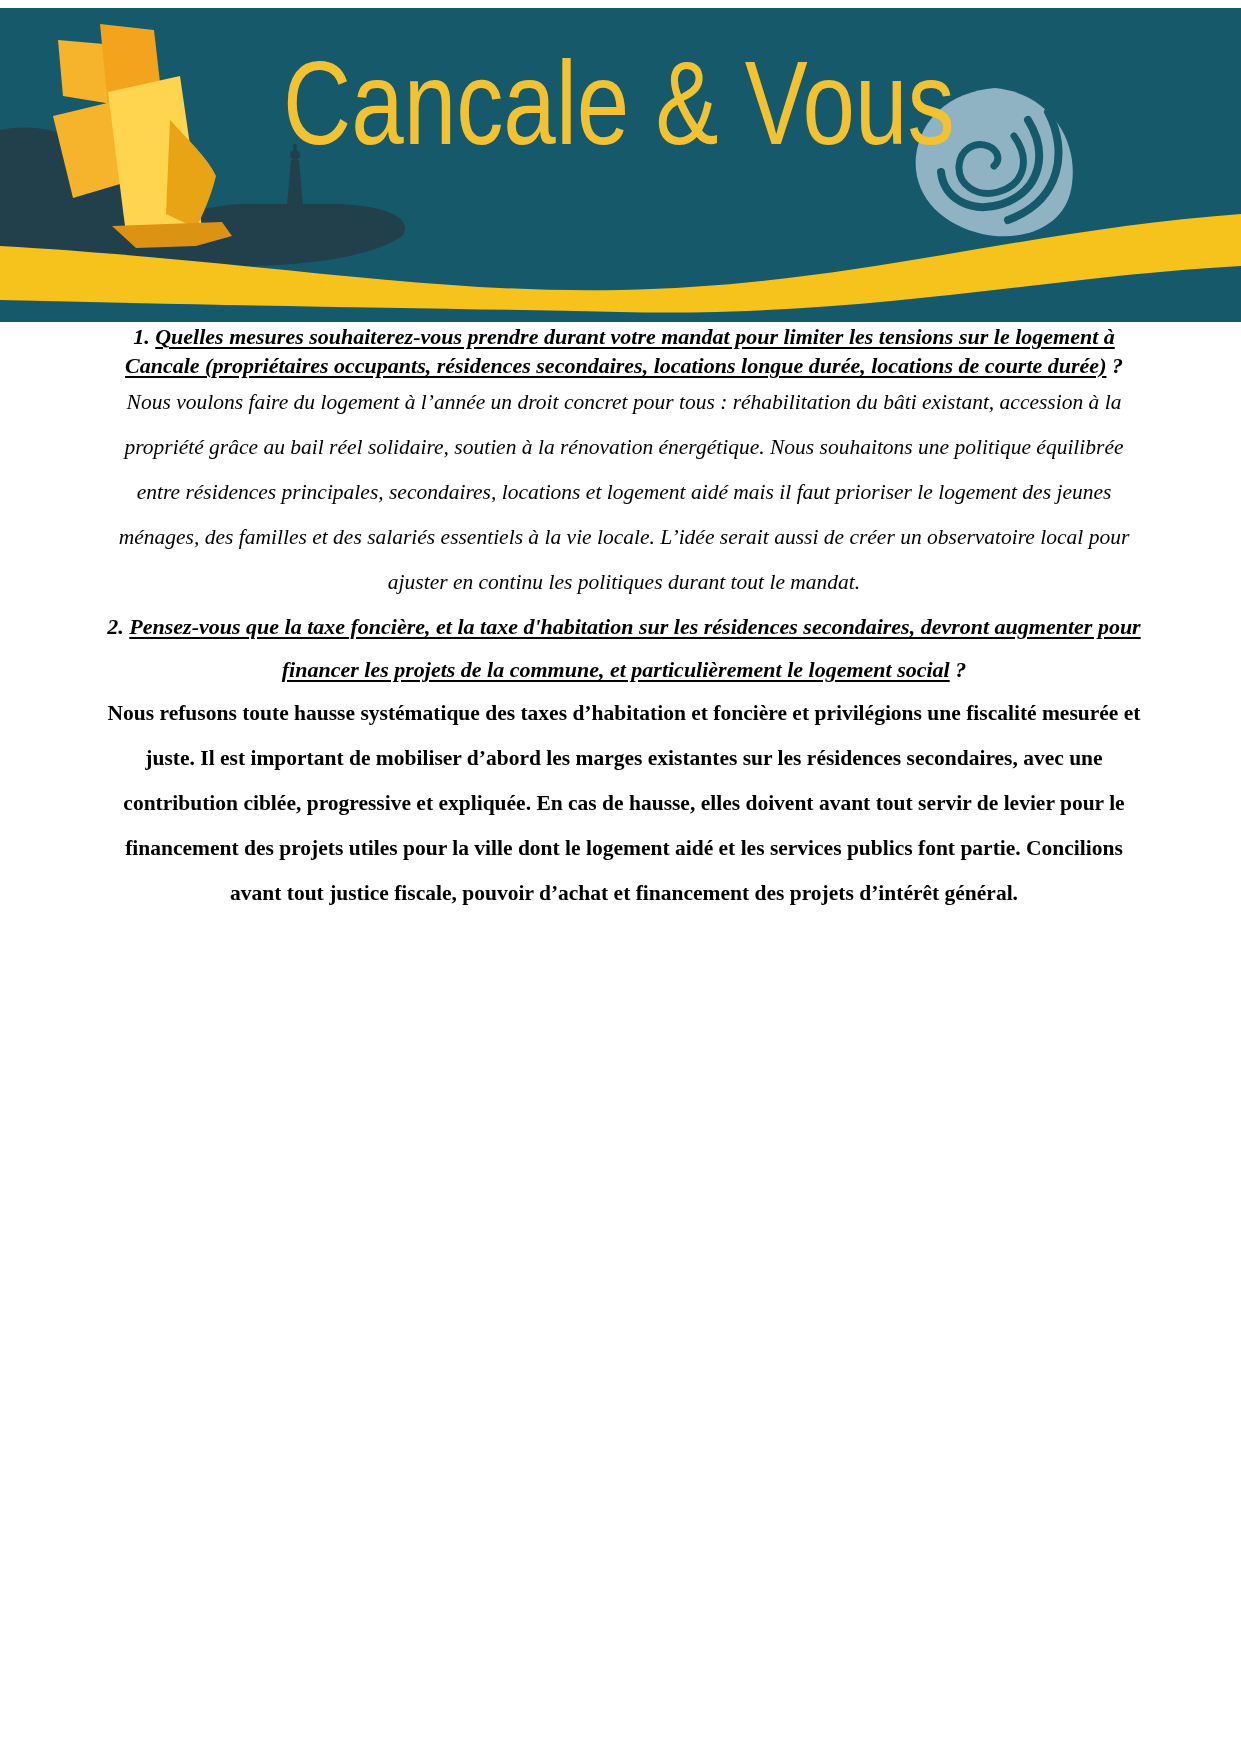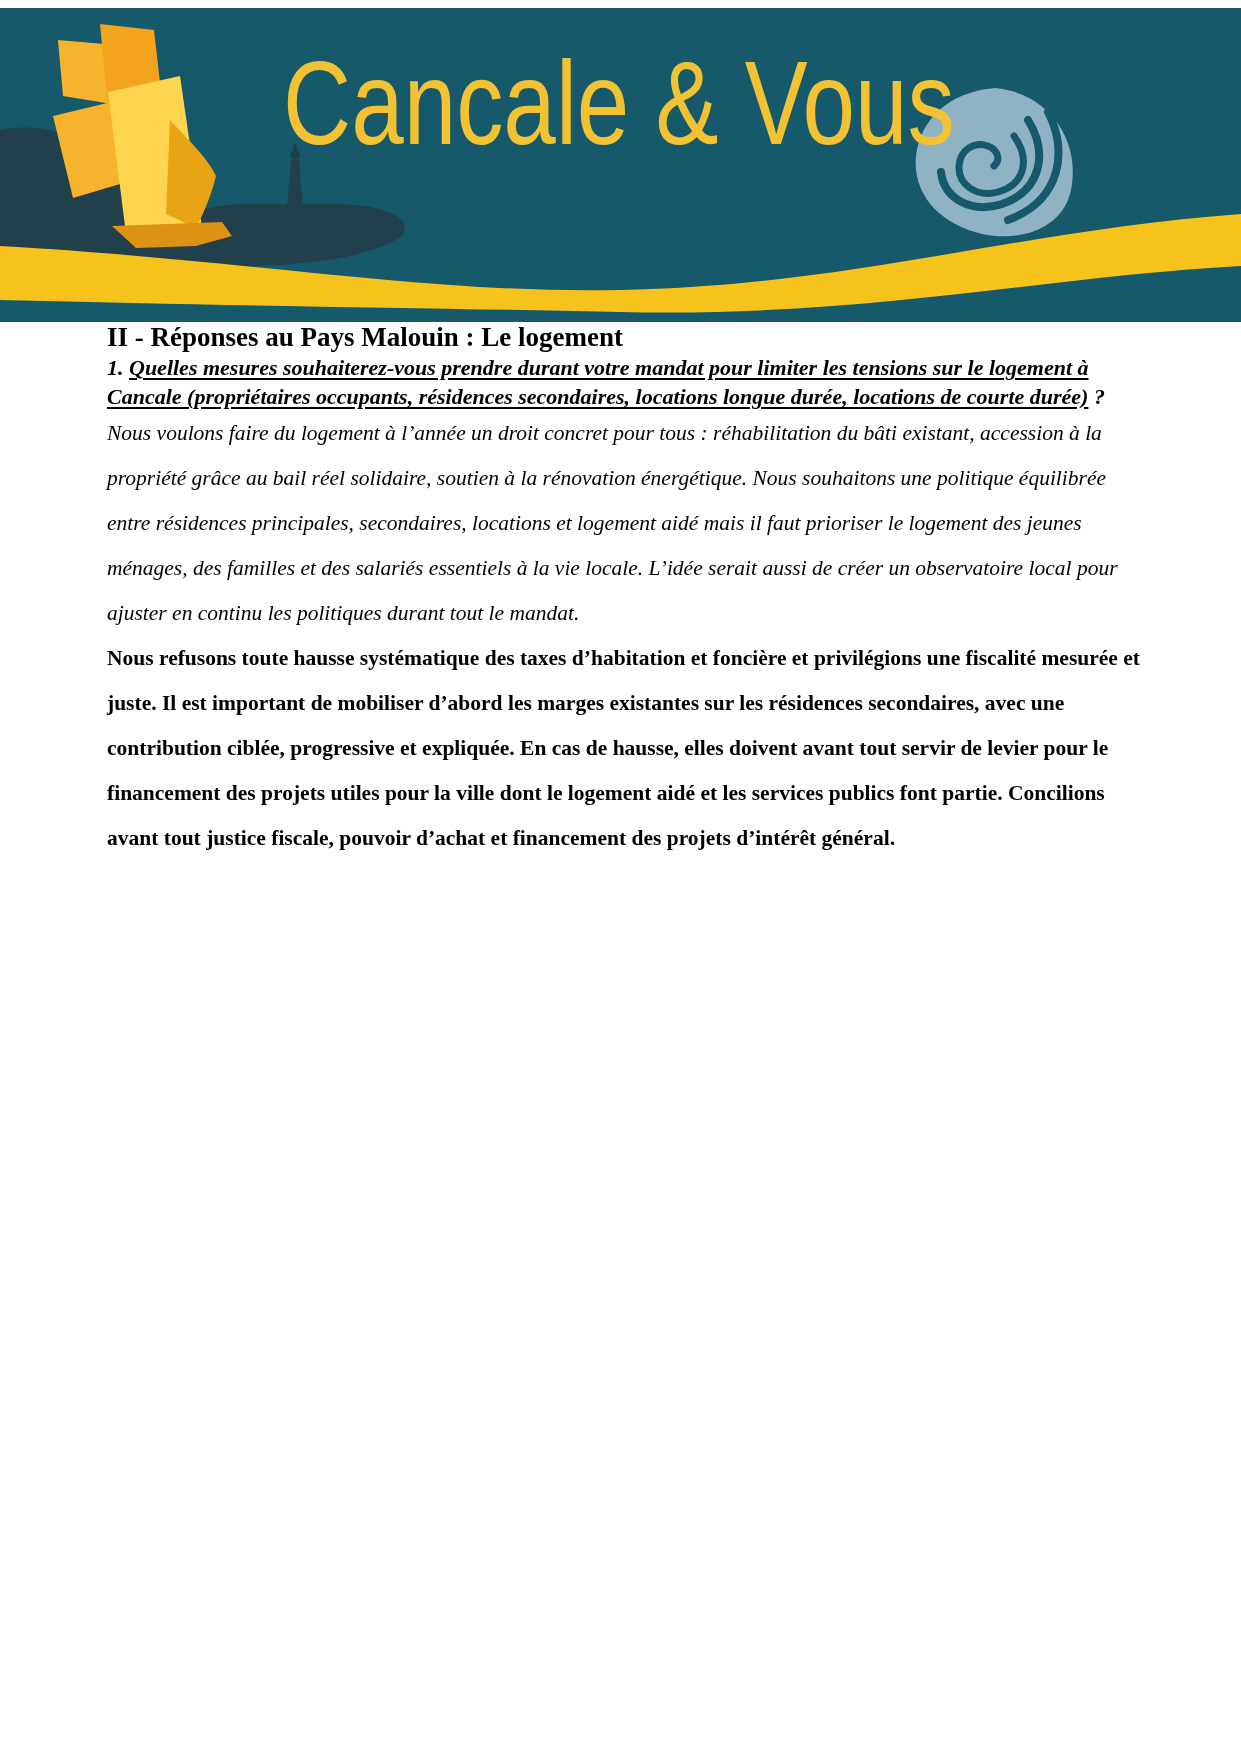--- a/index.html
+++ b/index.html
@@ -10,20 +10,21 @@
   body {
     width: 1241px;
     font-family: "Liberation Serif", serif;
     color: #000000;
   }
   .page {
     width: 1241px;
     height: 1367px;
     overflow: hidden;
     background: #ffffff;
+    text-align: center;
   }
   
   .banner {
     position: relative;
     margin-top: 8px;
     width: 1241px;
     height: 314px;
   }
   .banner svg { display: block; }
   .banner-title {
@@ -108,25 +109,25 @@
         <path d="M1028,112 C1048,144 1042,182 1002,196 C970,206 944,190 941,164" stroke-width="8" stroke="#16596B"></path>
         <path d="M1014,128 C1030,150 1026,176 998,184 C976,190 958,176 959,158 C960,142 974,133 988,138 C998,142 1001,152 994,158" stroke-width="7" stroke="#16596B"></path>
       </g>
     </svg>
 
     <div class="banner-title">Cancale &amp; Vous</div>
   </header>
 
   <main class="content">
 
-    <h1 class="doc-title">II - Réponses au Pays Malouin : Le logement</h1>
 
     <section>
       <h2 class="question q1"><span>1. </span><span class="u">Quelles mesures souhaiterez-vous prendre durant votre mandat pour limiter les tensions sur le logement à Cancale (propriétaires occupants, résidences secondaires, locations longue durée, locations de courte durée)</span><span> ?</span></h2>
       <p class="answer a1">Nous voulons faire du logement à l’année un droit concret pour tous : réhabilitation du bâti existant, accession à la propriété grâce au bail réel solidaire, soutien à la rénovation énergétique. Nous souhaitons une politique équilibrée entre résidences principales, secondaires, locations et logement aidé mais il faut prioriser le logement des jeunes ménages, des familles et des salariés essentiels à la vie locale. L’idée serait aussi de créer un observatoire local pour ajuster en continu les politiques durant tout le mandat.</p>
     </section>
 
     <section>
+      <h2 class="question q2"><span>2. </span><span class="u">Pensez-vous que la taxe foncière, et la taxe d'habitation sur les résidences secondaires, devront augmenter pour financer les projets de la commune, et particulièrement le logement social</span><span> ?</span></h2>
       <p class="answer a2">Nous refusons toute hausse systématique des taxes d’habitation et foncière et privilégions une fiscalité mesurée et juste. Il est important de mobiliser d’abord les marges existantes sur les résidences secondaires, avec une contribution ciblée, progressive et expliquée. En cas de hausse, elles doivent avant tout servir de levier pour le financement des projets utiles pour la ville dont le logement aidé et les services publics font partie. Concilions avant tout justice fiscale, pouvoir d’achat et financement des projets d’intérêt général.</p>
     </section>
 
   </main>
 </div>
 
 </body></html>

